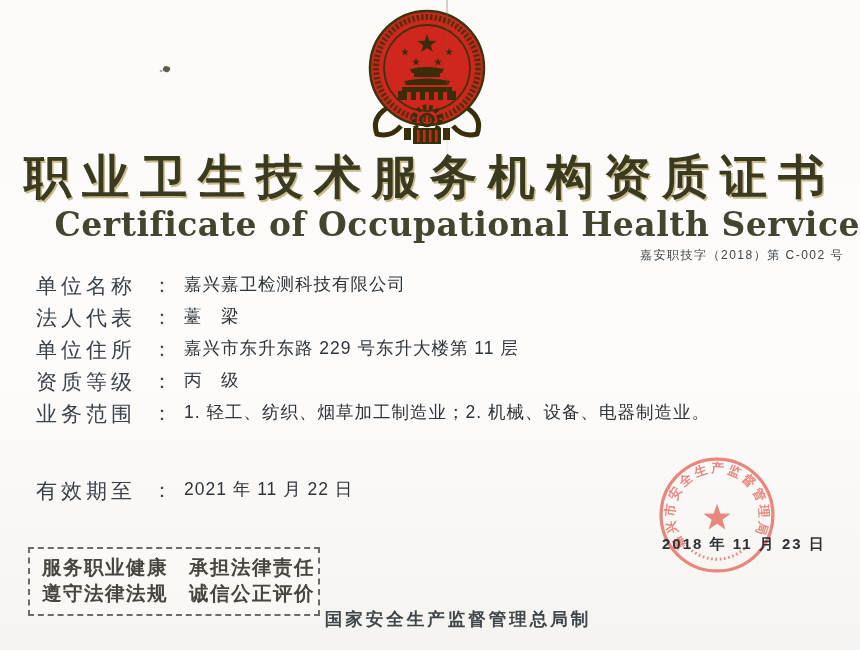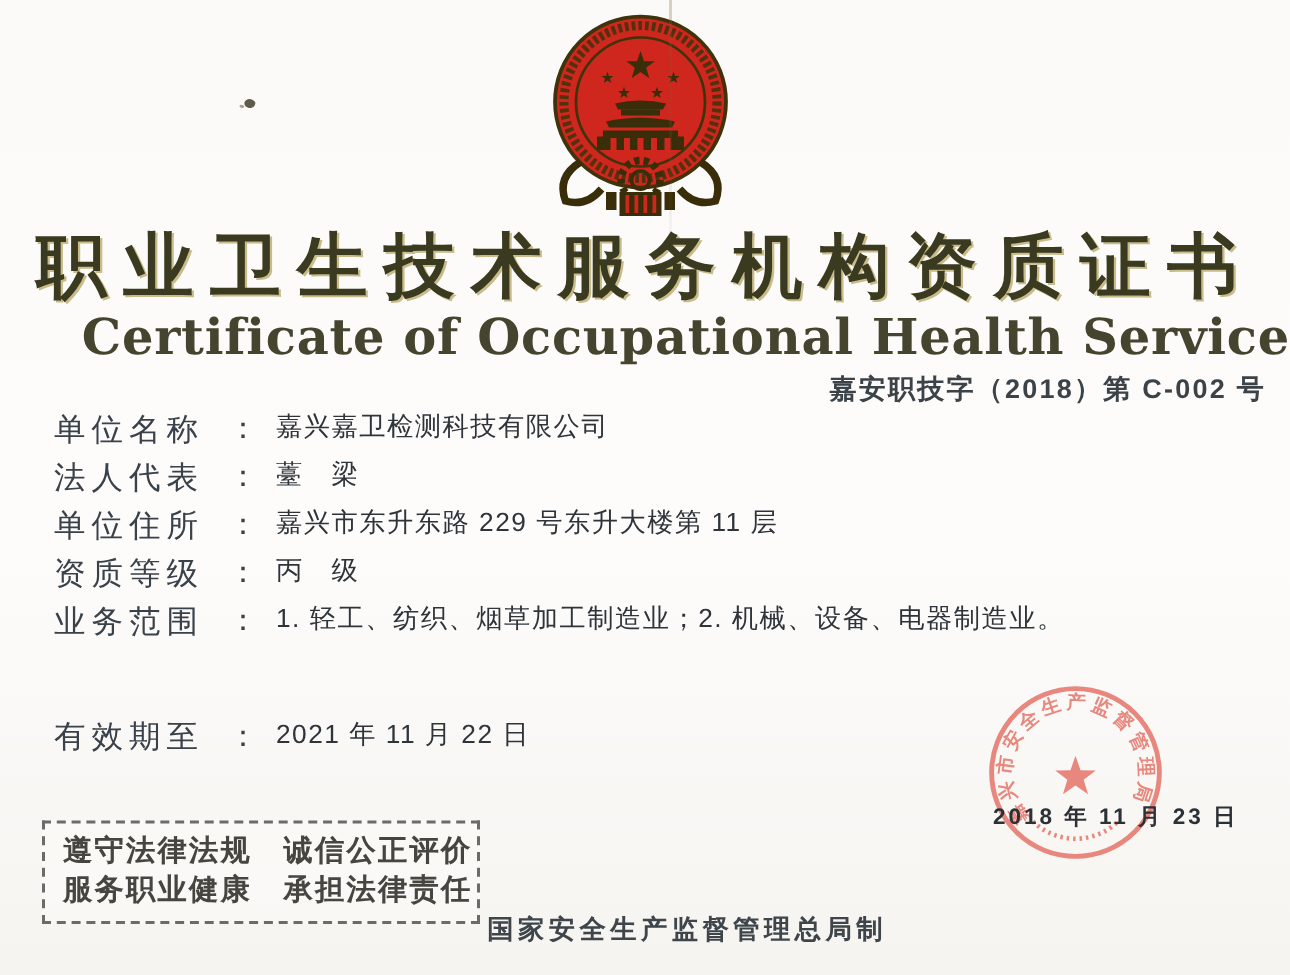--- a/index.html
+++ b/index.html
@@ -19,22 +19,22 @@
     position:absolute;top:146px;left:0;width:100%;text-align:center;
     font-family:"DejaVu Serif","Liberation Serif",serif;font-weight:bold;
     font-size:47px;letter-spacing:11px;color:#3a3a20;white-space:nowrap;
     text-shadow:1.5px 1.5px 0 rgba(150,124,26,.5);
   }
   .title-en{
     position:absolute;top:205px;left:0;width:100%;text-align:right;
     font-family:"DejaVu Serif","Liberation Serif",serif;font-weight:bold;
     font-size:33px;color:#45452f;letter-spacing:.5px;white-space:nowrap;
   }
-  .cert-no{position:absolute;top:247px;right:16px;font-size:18px;color:#3b4248;
-    letter-spacing:1.5px;font-weight:bold;}
+  .cert-no{position:absolute;top:247px;right:16px;font-size:12px;color:#3b4248;
+    letter-spacing:1.5px;font-weight:normal;}
   .fields{position:absolute;left:36px;top:272px;}
   .field-row{height:32px;display:flex;white-space:nowrap;}
   .field-row.tall{height:31px;}
   .field-label{display:inline-block;width:116px;font-size:21px;color:#39414a;
     letter-spacing:4px;font-family:"Liberation Serif",serif;}
   .field-colon{font-size:20px;color:#39414a;margin-right:12px;font-family:"Liberation Serif",serif;}
   .field-value{font-size:17.5px;font-weight:normal;color:#2e343a;letter-spacing:1px;}
   .valid-row{position:absolute;left:36px;top:477px;display:flex;align-items:flex-start;white-space:nowrap;}
   .seal{position:absolute;left:656px;top:454px;width:122px;height:122px;opacity:.88;}
   .issue-date{position:absolute;left:646px;top:535px;font-size:15px;font-weight:bold;
@@ -140,19 +140,19 @@
     <path id="sealArc" d="M 30.3,89.7 A 42,42 0 1 1 89.7,89.7" fill="none"></path>
     <text font-size="12.5" fill="#e5786e" letter-spacing="3" font-weight="bold">
       <textPath href="#sealArc" startOffset="0">嘉兴市安全生产监督管理局</textPath>
     </text>
     <path d="M 32,92 A 40,40 0 0 0 88,92" fill="none" stroke="#e5786e" stroke-width="3" stroke-dasharray="1.6 2.6"></path>
   </svg>
 
   <div class="issue-date">2018 年 11 月 23 日</div>
 
   <div class="pledge-box">
+    <div class="pledge-line">服务职业健康　承担法律责任</div>
     <div class="pledge-line">遵守法律法规　诚信公正评价</div>
-    <div class="pledge-line">服务职业健康　承担法律责任</div>
   </div>
 
   <div class="footer">国家安全生产监督管理总局制</div>
 
 </div>
 
 </body></html>

